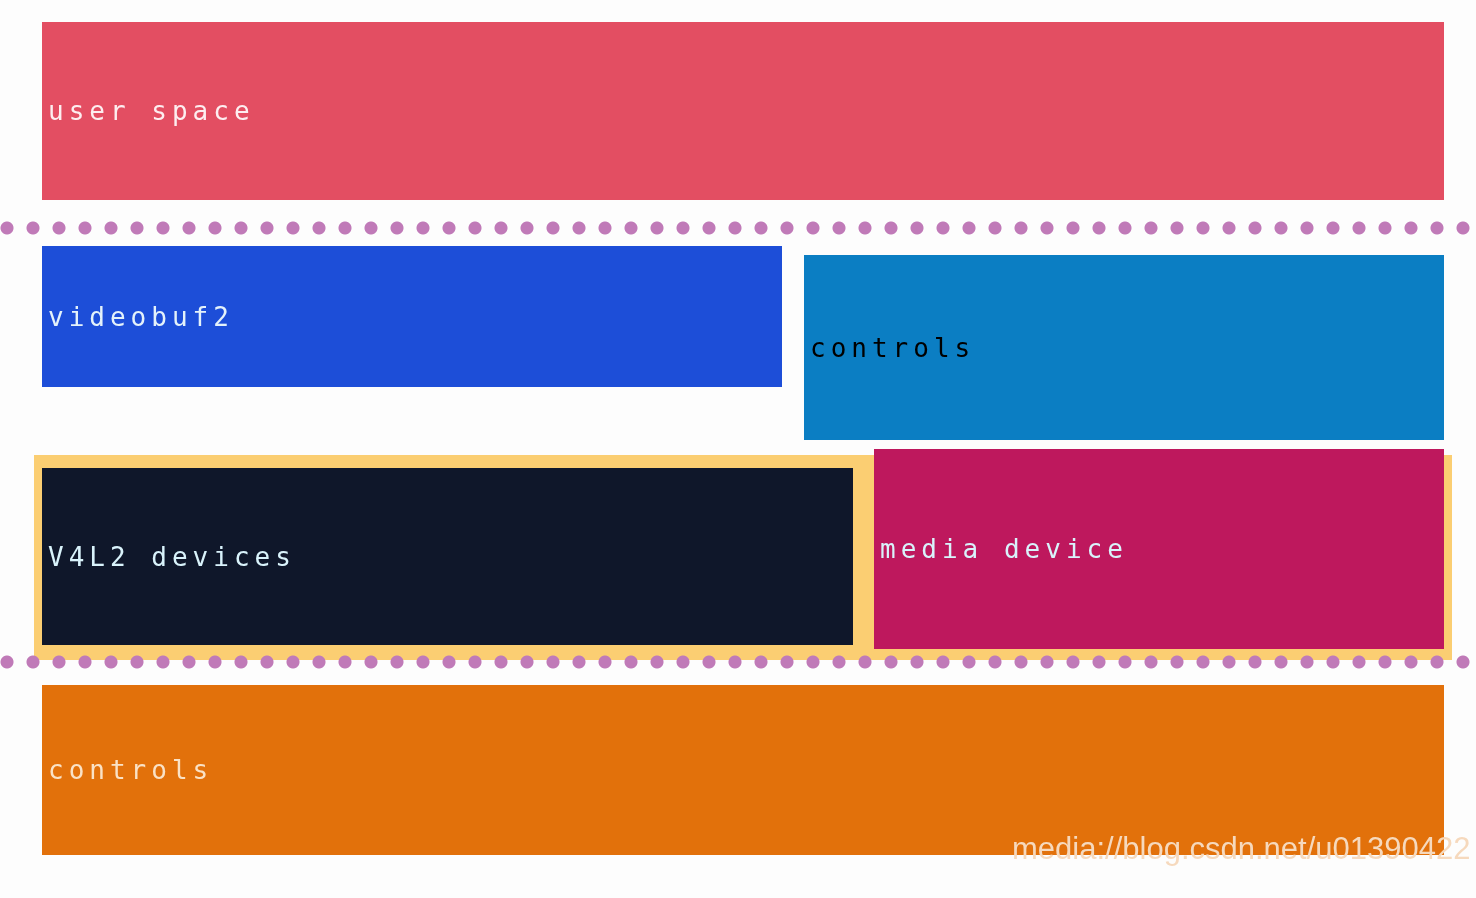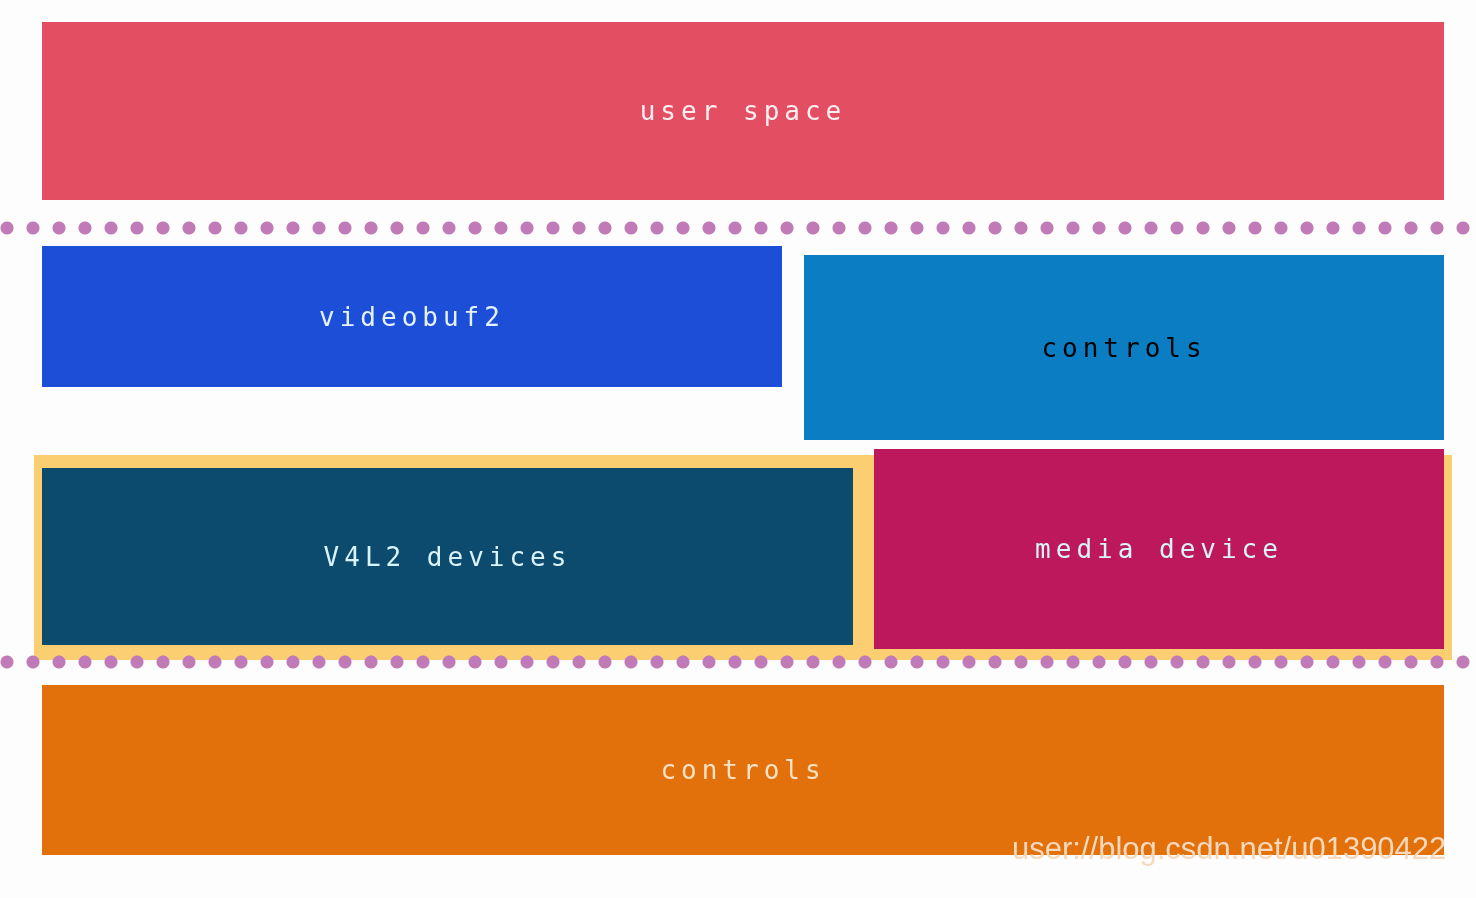--- a/index.html
+++ b/index.html
@@ -18,22 +18,22 @@
     height: 898px;
     background: #fdfdfd;
     overflow: hidden;
   }
 
   
   .block {
     position: absolute;
     display: flex;
     align-items: center;
-    justify-content: center;
     box-sizing: border-box;
+    padding-left: 6px;
   }
   .block-label {
     font-family: "DejaVu Sans Mono", monospace;
     font-size: 26px;
     letter-spacing: 5px;
     white-space: pre;
     text-align: center;
     line-height: 1;
   }
 
@@ -81,21 +81,21 @@
     height: 205px;
     background: #fbce72;
     box-sizing: border-box;
   }
 
   #v4l2-devices {
     left: 42px;
     top: 468px;
     width: 811px;
     height: 177px;
-    background: #0c4a6e;
+    background: #0f172a;
   }
   #v4l2-devices .block-label {
     color: #d9f3fb;
   }
 
   #media-device {
     left: 874px;
     top: 449px;
     width: 570px;
     height: 200px;
@@ -182,16 +182,16 @@
     <span class="block-label">media device</span>
   </div>
 
   <div class="dotted-line" id="boundary-bottom"></div>
 
   <div class="block" id="hardware">
     <span class="block-label">controls</span>
   </div>
 
   <div id="watermark">
-    <span id="watermark-text">user://blog.csdn.net/u01390422</span>
+    <span id="watermark-text">media://blog.csdn.net/u01390422</span>
   </div>
 
 </div>
 
 </body></html>

